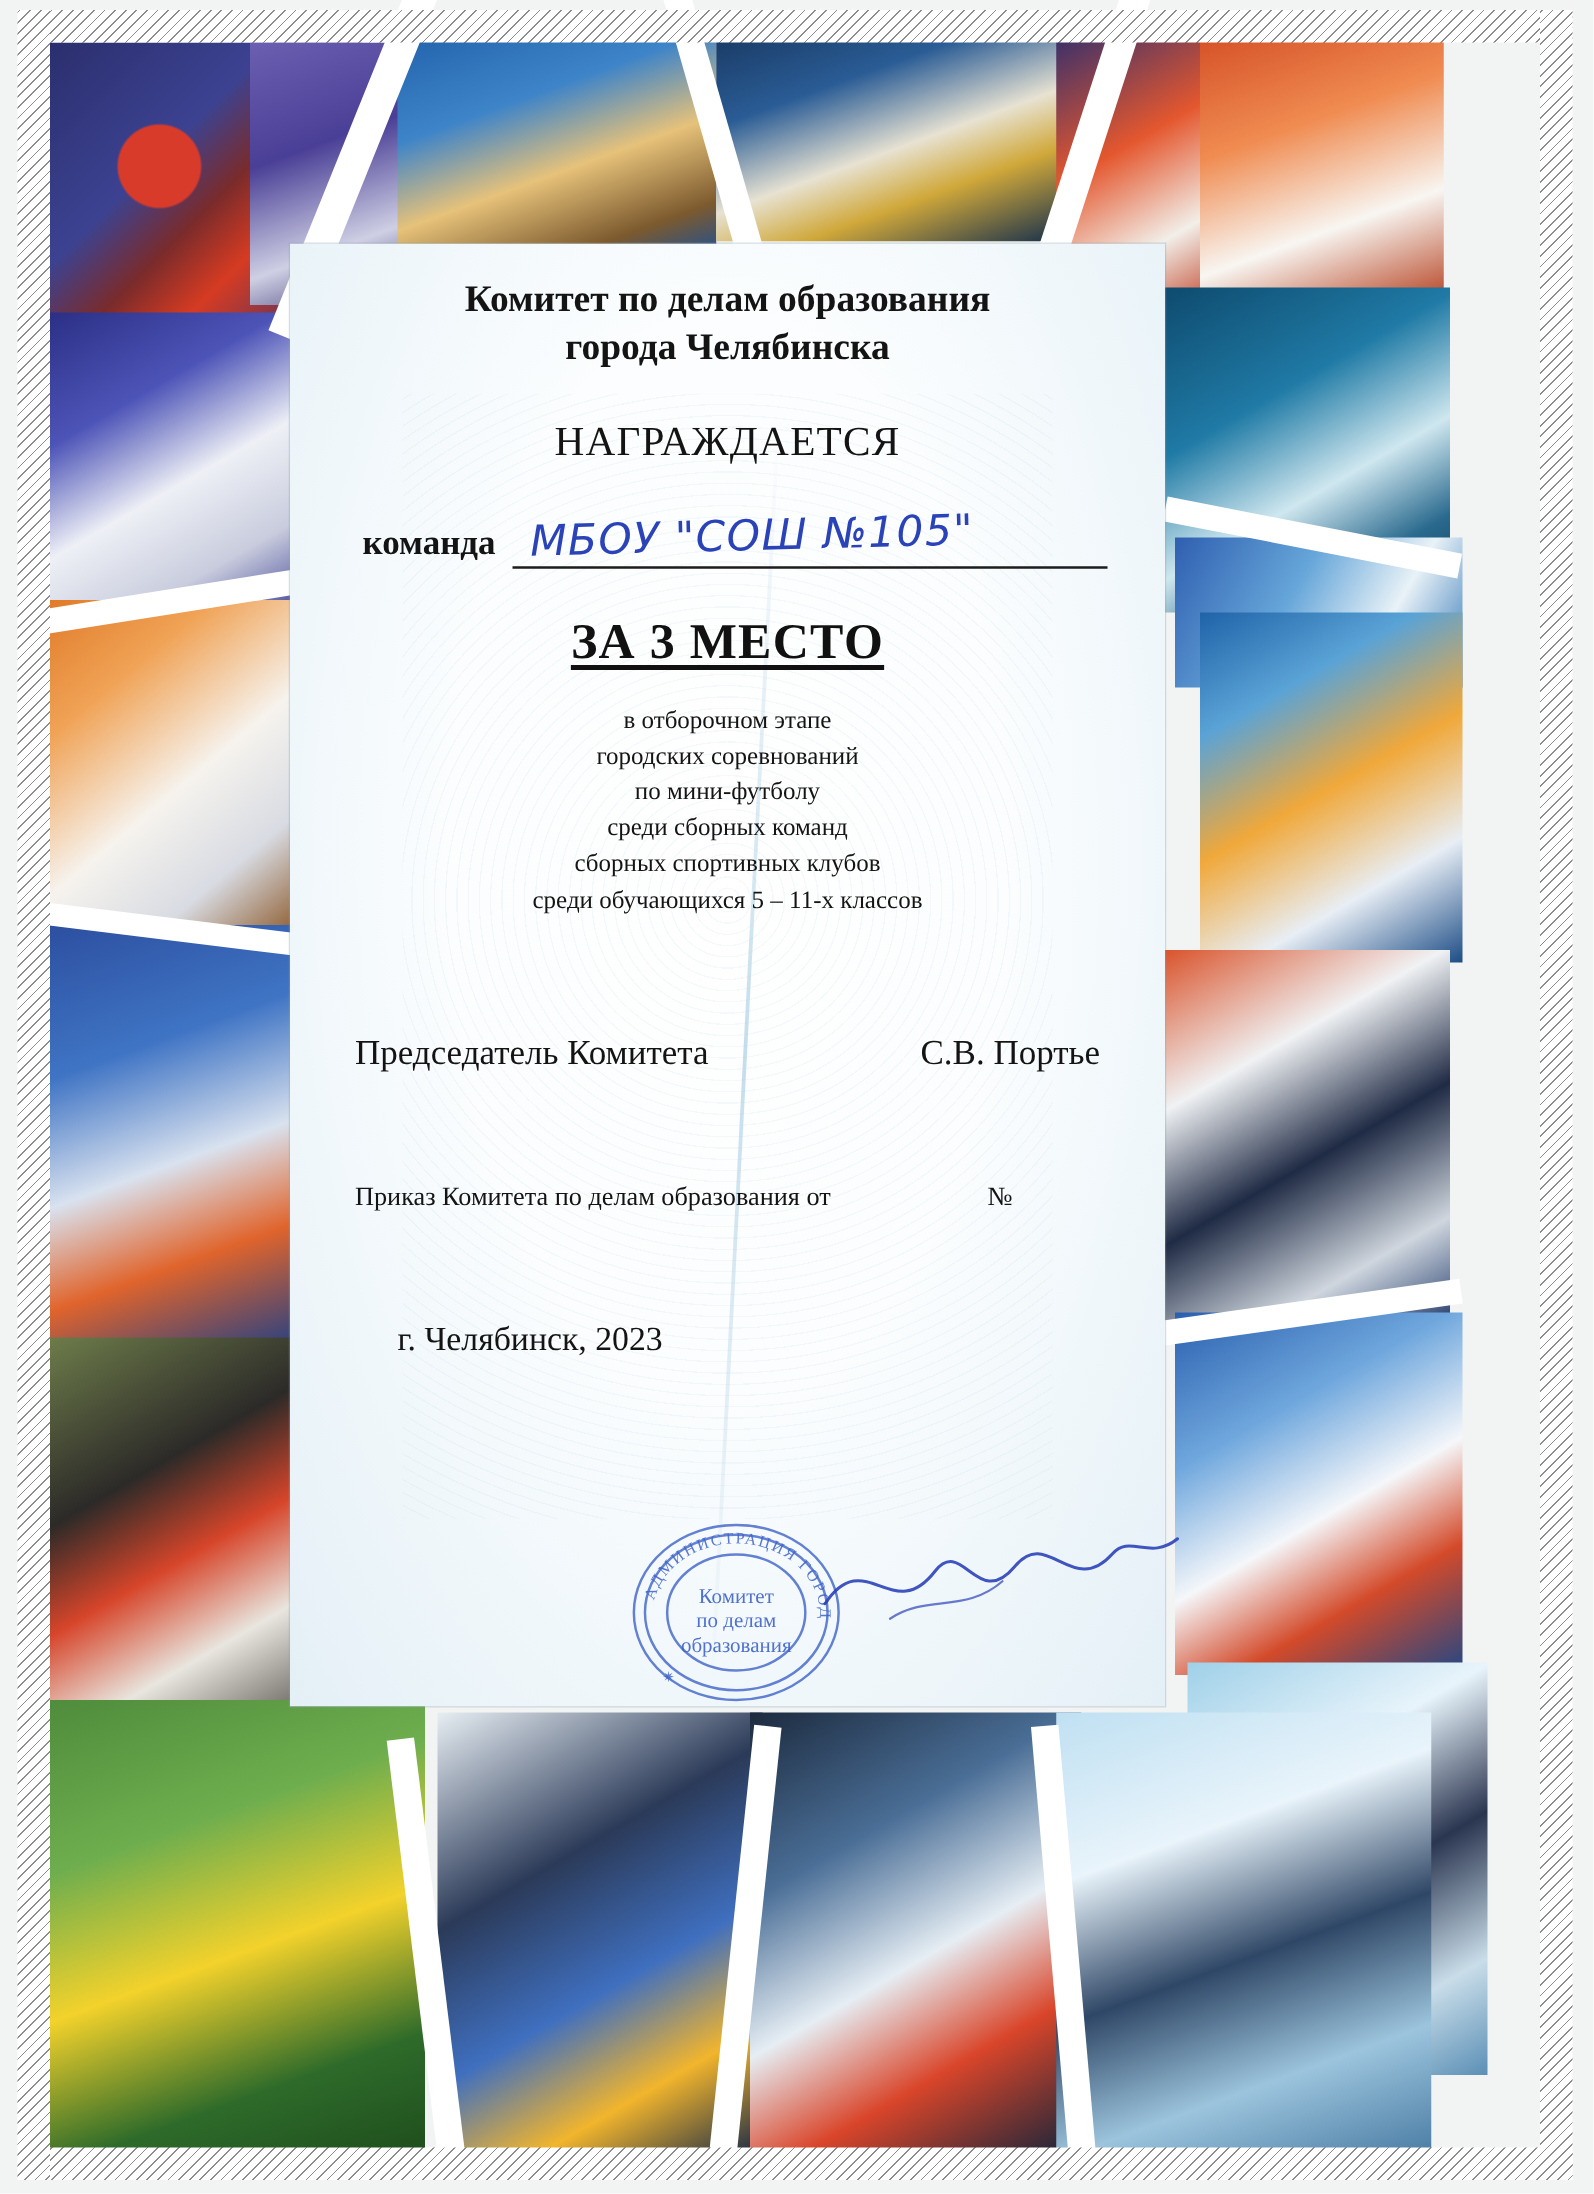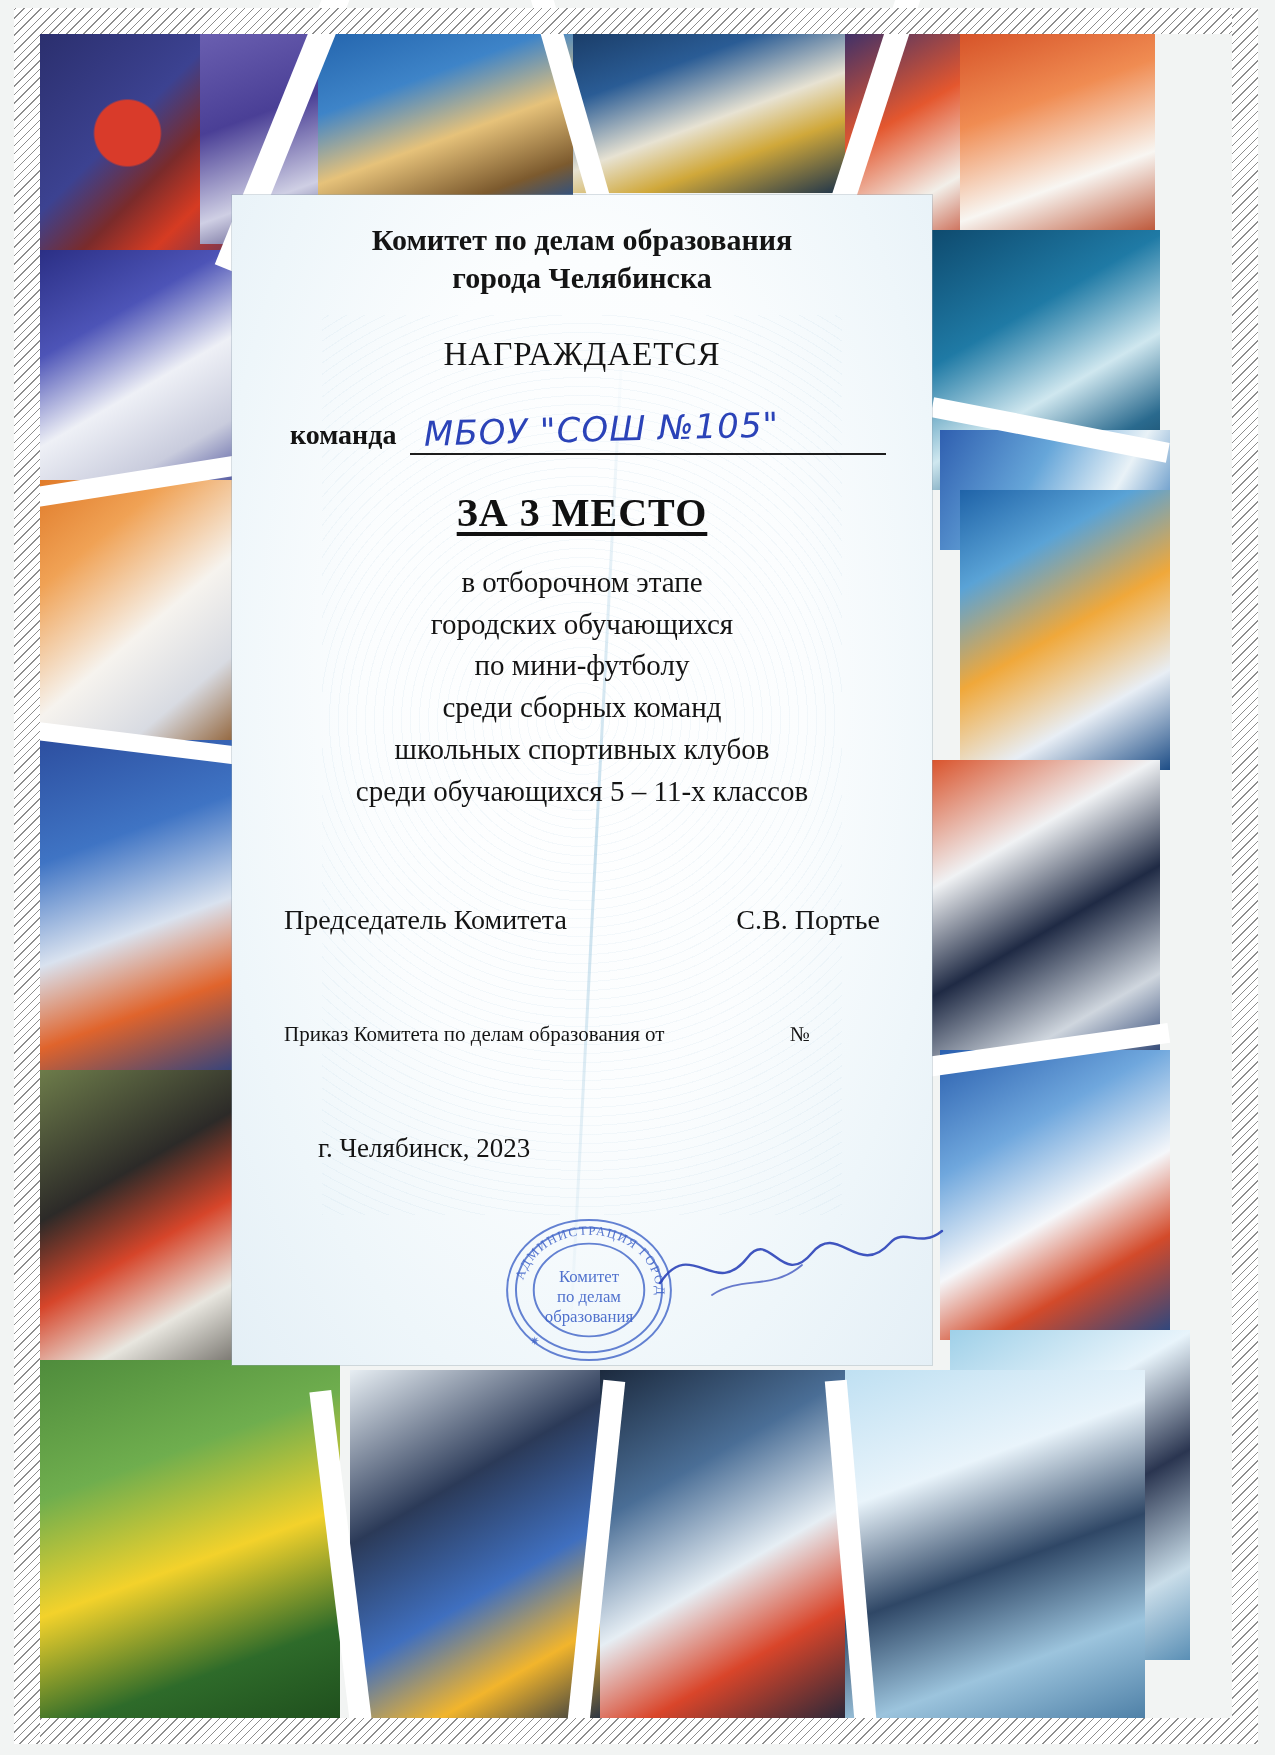--- a/index.html
+++ b/index.html
@@ -215,21 +215,21 @@
     font-weight: bold;
     font-size: 40px;
     color: #111111;
     text-decoration: underline;
     text-underline-offset: 6px;
     letter-spacing: 1px;
   }
 
   .body-text {
     margin-top: 26px;
-    font-size: 29px;
+    font-size: 20px;
     line-height: 1.44;
     color: #141414;
   }
 
   .sign-block {
     margin-top: 92px;
     display: flex;
     justify-content: space-between;
     align-items: flex-end;
     padding: 0 6px;
@@ -346,24 +346,24 @@
         <div class="team-label">команда</div>
         <div class="team-value-wrap">
           <div class="team-value">МБОУ "СОШ №105"</div>
         </div>
       </div>
 
       <div class="place">ЗА 3 МЕСТО</div>
 
       <div class="body-text">
         <div>в отборочном этапе</div>
-        <div>городских обучающихся</div>
+        <div>городских соревнований</div>
         <div>по мини-футболу</div>
         <div>среди сборных команд</div>
-        <div>школьных спортивных клубов</div>
+        <div>сборных спортивных клубов</div>
         <div>среди обучающихся 5 – 11-х классов</div>
       </div>
 
       <div class="sign-block">
         <div class="sign-left">Председатель Комитета</div>
         <div class="sign-right">С.В. Портье</div>
       </div>
 
       <div class="order-row">
         <div>Приказ Комитета по делам образования от</div>

